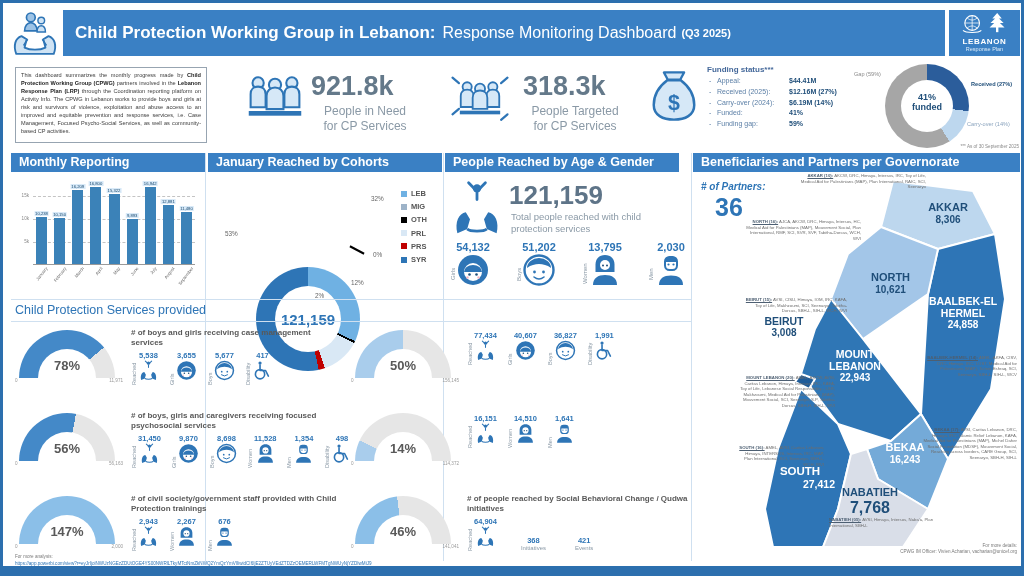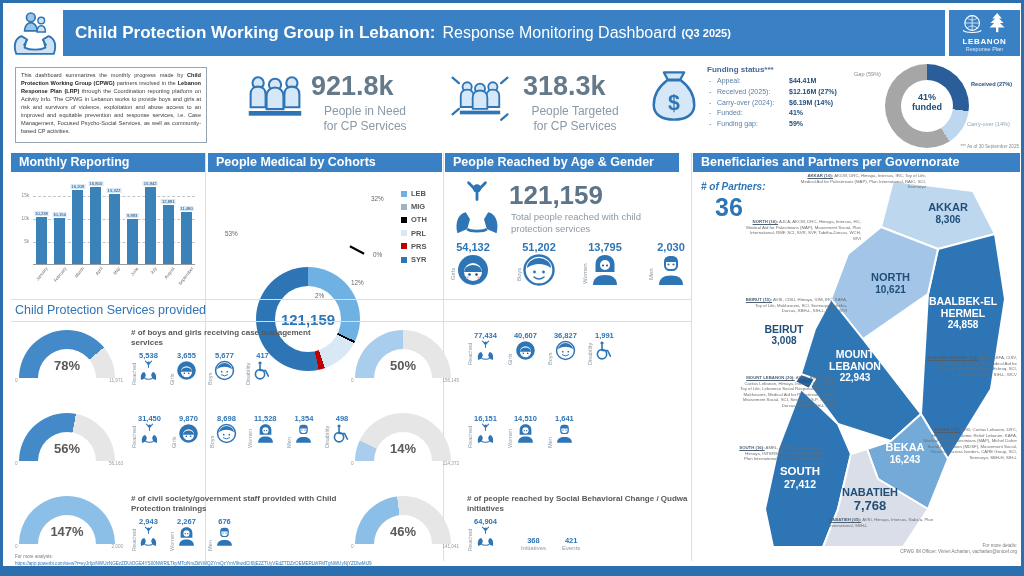--- a/index.html
+++ b/index.html
@@ -229,21 +229,21 @@
     <div class="dcenter" style="left:16px;top:28px;width:52px;font-size:9px;line-height:1.15;">
       <div>41%</div>
       <div>funded</div>
     </div>
   </div>
   <div class="abs dlabel" style="left:968px;top:78px;width:46px;font-weight:bold;color:#1f4e79;">Received (27%)</div>
   <div class="abs dlabel" style="left:964px;top:118px;width:50px;color:#8aa3bd;">Carry-over (14%)</div>
   <div class="abs fnote" style="left:920px;top:141px;width:96px;text-align:right;">*** As of 30 September 2025</div>
 
   <div class="abs sec" style="left:8px;width:194px;">Monthly Reporting</div>
-  <div class="abs sec" style="left:205px;width:234px;">People Medical by Cohorts</div>
+  <div class="abs sec" style="left:205px;width:234px;">January Reached by Cohorts</div>
   <div class="abs sec" style="left:442px;width:234px;">People Reached by Age &amp; Gender</div>
   <div class="abs sec" style="left:690px;width:327px;">Beneficiaries and Partners per Governorate</div>
   <div class="abs vsep" style="left:202px;"></div>
   <div class="abs vsep" style="left:440px;"></div>
   <div class="abs vsep" style="left:688px;"></div>
 
   <div id="monthly-chart">
     <div class="abs ytick" style="left:6px;top:190px;">15k</div>
     <div class="abs ytick" style="left:6px;top:213px;">10k</div>
     <div class="abs ytick" style="left:6px;top:236px;">5k</div>
@@ -535,20 +535,21 @@
     <div class="gwrap">
       <div class="ghalf">
         <div class="garc" style="background:conic-gradient(from 270deg, #4489c8 0deg 100.8deg, #e6e6e6 100.8deg 180deg, #ffffff 180deg 360deg);"></div>
         <div class="ghole"></div>
       </div>
       <div class="gpct">56%</div>
       <div class="gmin">0</div>
       <div class="gmax">56,163</div>
     </div>
     <div class="svc-right">
+      <div class="svc-name"># of boys, girls and caregivers receiving focused psychosocial services</div>
       <div class="stats">
           <div class="stat">
             <div class="stat-rot">Reached</div>
             <div class="stat-col">
               <div class="stat-val">31,450</div>
               <div><svg viewBox="0 0 34 40" width="21" height="21">
                   <circle cx="17" cy="6" r="3" fill="#2e75b6"></circle>
                   <path d="M11 2l4 4M23 2l-4 4M17 9v5" stroke="#2e75b6" stroke-width="2" fill="none" stroke-linecap="round"></path>
                   <path d="M3 38c-2-8 1-14 6-15l3 5-2 7M31 38c2-8-1-14-6-15l-3 5 2 7" fill="#2e75b6"></path>
                   <path d="M10 35c2 2 12 2 14 0" stroke="#2e75b6" stroke-width="2" fill="none"></path>
@@ -755,21 +756,21 @@
                 </svg></div>
             </div>
           </div>
           <div class="stat">
             <div class="stat-col" style="margin-left: 14px;">
               <div class="stat-val">368</div>
               <div class="stat-word">Initiatives</div>
             </div>
           </div>
           <div class="stat">
-            <div class="stat-col" style="margin-left: 6px;">
+            <div class="stat-col" style="margin-left: 19px;">
               <div class="stat-val">421</div>
               <div class="stat-word">Events</div>
             </div>
           </div>
         </div>
     </div>
     </div>
 
   <div class="abs partners-lbl" style="left:698px;top:178px;"># of Partners:</div>
   <div class="abs partners-val" style="left:712px;top:192px;">36</div>
@@ -794,39 +795,39 @@
     <div style="font-size:10px;">8,306</div>
   </div>
   <div class="abs region-lbl" style="left:845px;top:268px;width:85px;color:#1f4e79;font-size:11px;">
     <div>NORTH</div>
     <div style="font-size:10px;">10,621</div>
   </div>
   <div class="abs region-lbl" style="left:905px;top:292px;width:110px;color:#fff;font-size:10.5px;">
     <div>BAALBEK-EL HERMEL</div>
     <div style="font-size:10px;">24,858</div>
   </div>
-  <div class="abs region-lbl" style="left:750px;top:320px;width:62px;color:#1f4e79;font-size:10.5px;">
+  <div class="abs region-lbl" style="left:750px;top:312px;width:62px;color:#1f4e79;font-size:10.5px;">
     <div>BEIRUT</div>
     <div style="font-size:10px;">3,008</div>
   </div>
   <div class="abs region-lbl" style="left:808px;top:345px;width:88px;color:#fff;font-size:10.5px;">
     <div>MOUNT LEBANON</div>
     <div style="font-size:10px;">22,943</div>
   </div>
   <div class="abs region-lbl" style="left:862px;top:438px;width:80px;color:#fff;font-size:11px;">
     <div>BEKAA</div>
     <div style="font-size:10px;">16,243</div>
   </div>
   <div class="abs region-lbl" style="left:762px;top:462px;width:70px;color:#fff;font-size:11.5px;">
     <div>SOUTH</div>
-    <div style="font-size:10.5px;">27,412</div>
+    <div style="font-size:10.5px;text-align:right;">27,412</div>
   </div>
   <div class="abs region-lbl" style="left:822px;top:483px;width:90px;color:#1f4e79;font-size:11px;">
     <div>NABATIEH</div>
-    <div style="font-size:13px;">7,768</div>
+    <div style="font-size:16px;">7,768</div>
   </div>
 
   <div class="abs ann r" style="left:795px;top:170px;width:128px;">
     <span class="ah">AKKAR (10):</span>
     <span>AKCW, DRC, Himaya, Intersos, IRC, Toy of Life, Medical Aid for Palestinians (MAP), Plan International, RAIC, SCI, Seenaryo</span>
   </div>
   <div class="abs ann r" style="left:742px;top:216px;width:116px;">
     <span class="ah">NORTH (16):</span>
     <span>AJCA, AKCW, DRC, Himaya, Intersos, HC, Medical Aid for Palestinians (MAP), Mouvement Social, Plan International, RMF, SCI, SVR, SVF, Tabitha-Dorcas, WCH, WVI</span>
   </div>

